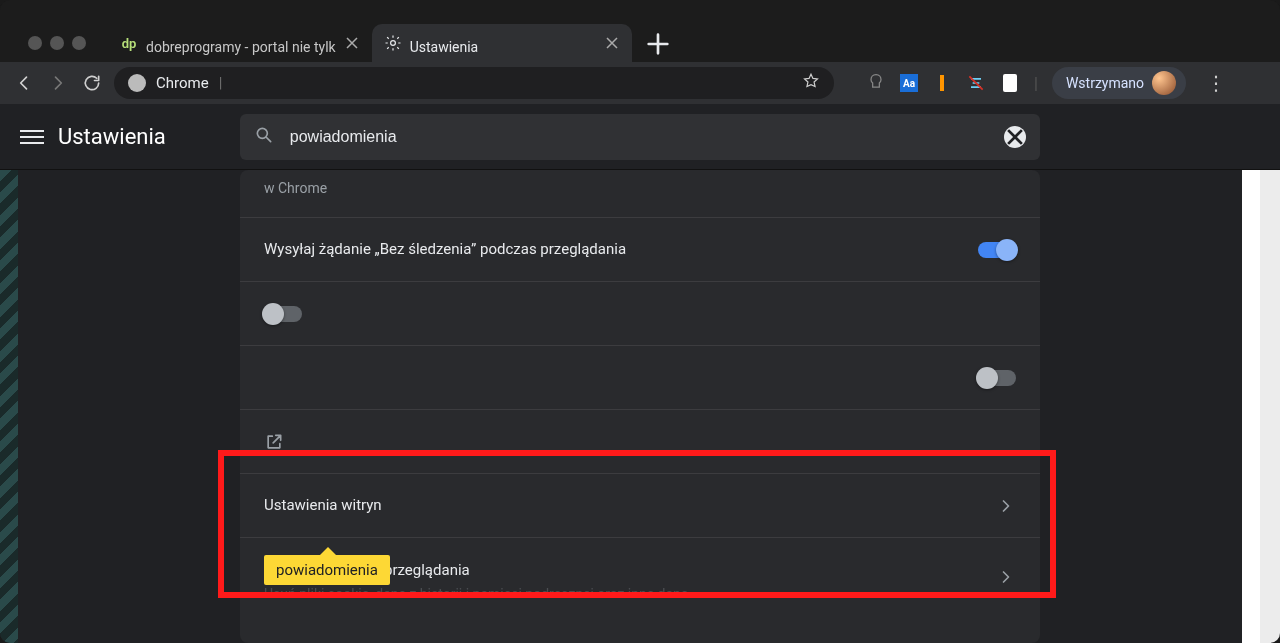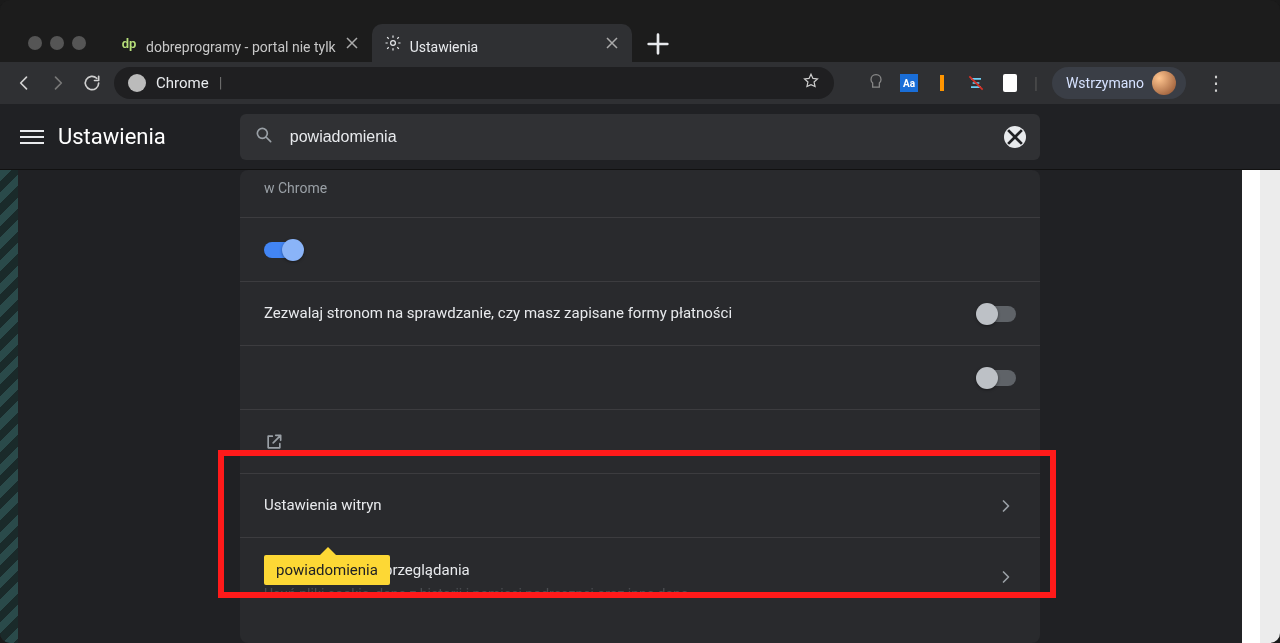--- a/index.html
+++ b/index.html
@@ -364,29 +364,29 @@
 
     <div class="panel">
 
       <div class="row" style="padding-top:6px;min-height:34px;">
         <div class="texts">
           <div class="sub-t">w Chrome</div>
         </div>
       </div>
 
       <div class="row">
+        <div class="texts">
+          <div class="title-t">Wysyłaj żądanie „Bez śledzenia” podczas przeglądania</div>
+        </div>
         <div class="trail">
             <div class="toggle on"></div>
           </div>
       </div>
 
       <div class="row">
-        <div class="texts">
-          <div class="title-t">Zezwalaj stronom na sprawdzanie, czy masz zapisane formy płatności</div>
-        </div>
         <div class="trail">
             <div class="toggle"></div>
           </div>
       </div>
 
       <div class="row">
         <div class="texts">
         </div>
         <div class="trail">
             <div class="toggle"></div>

